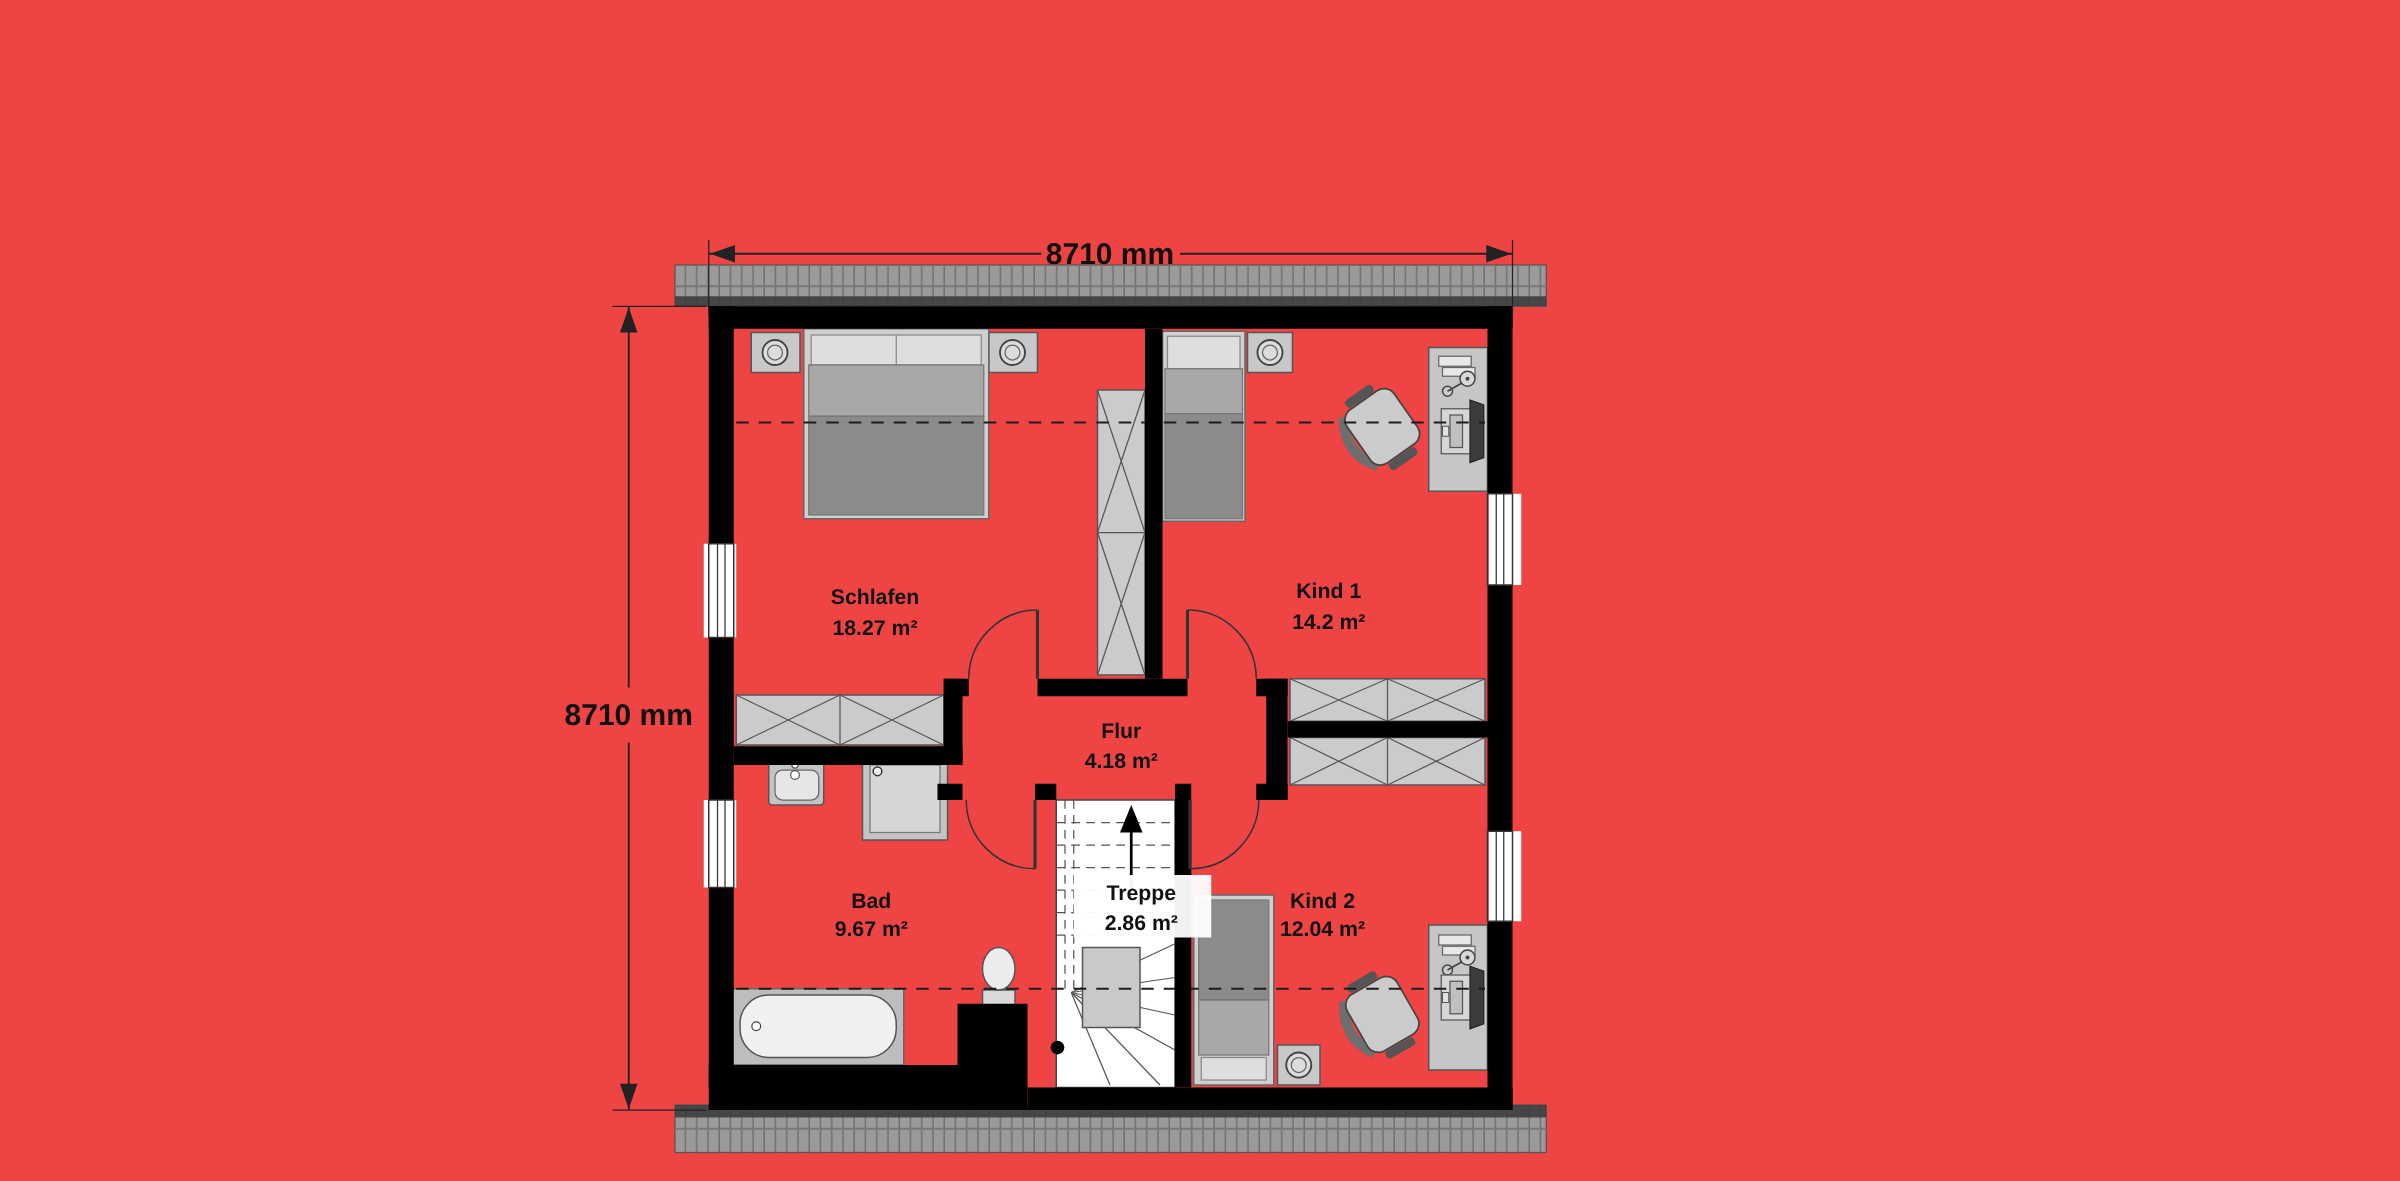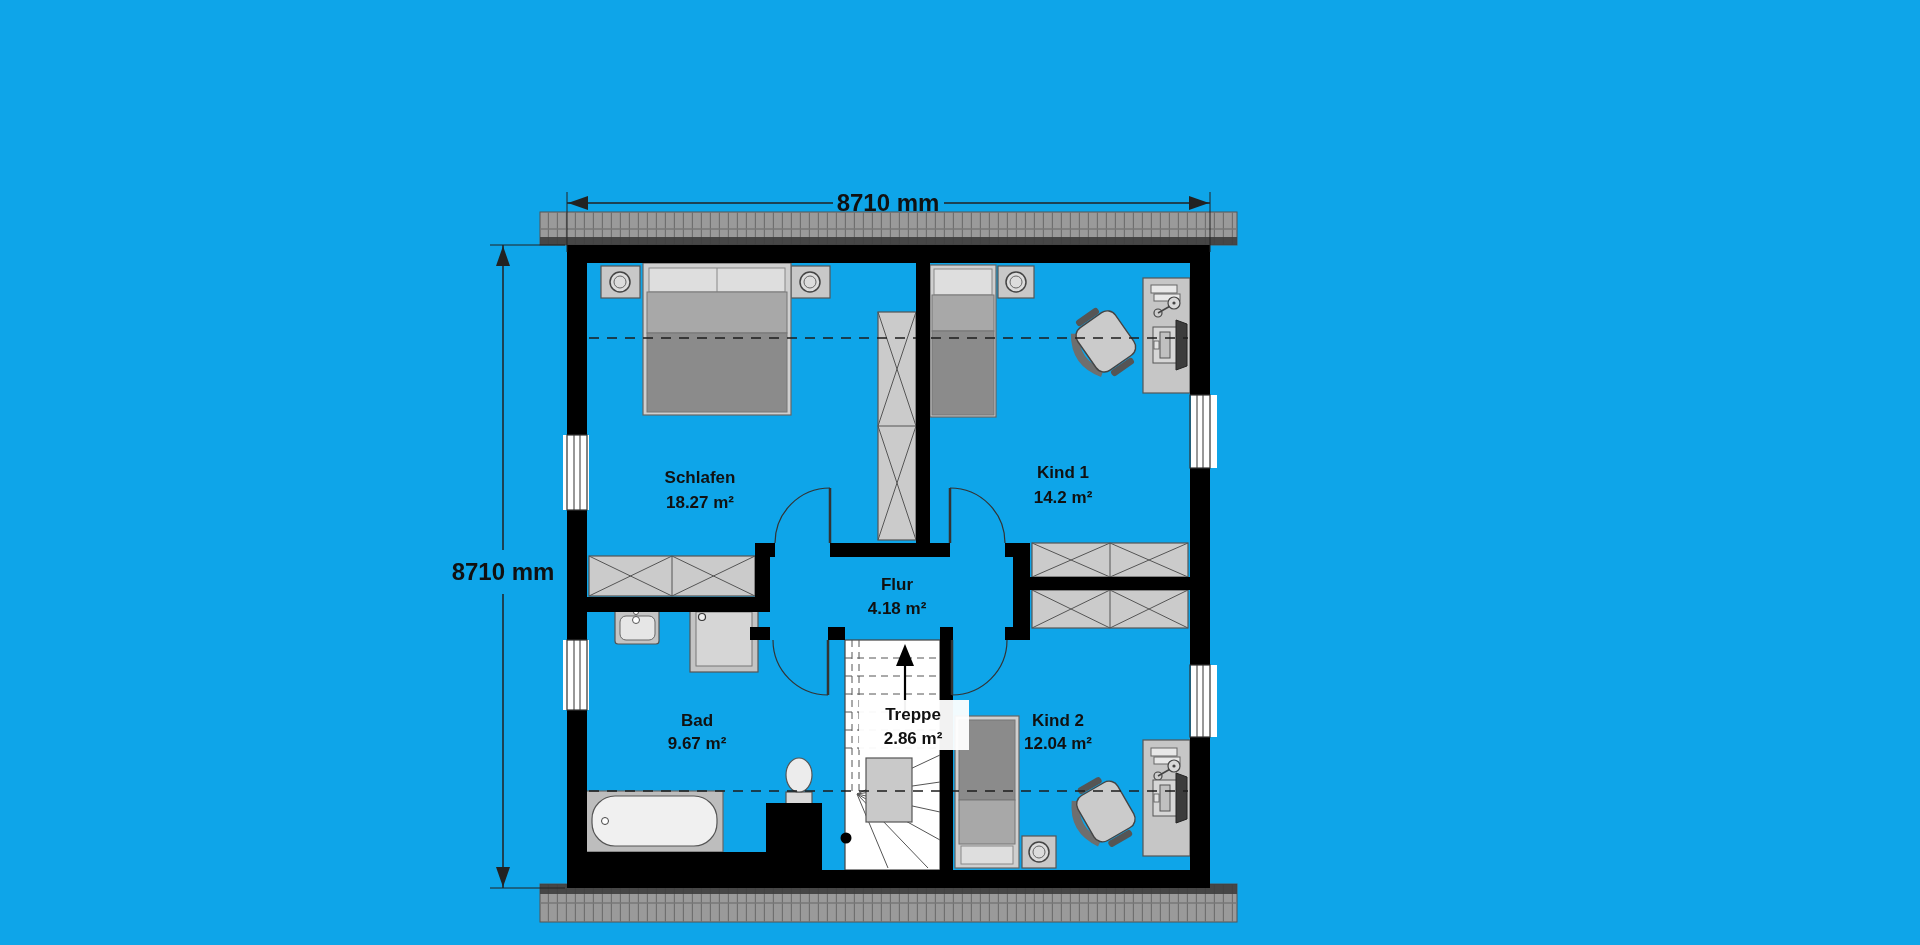--- a/index.html
+++ b/index.html
@@ -1,16 +1,16 @@
 <!DOCTYPE html>
 <html><head>
 <meta charset="utf-8">
 <style>
   html,body{margin:0;padding:0;background:#ffffff;}
-  #stage{position:relative;width:1920px;height:945px;background:#0ea5e9;overflow:hidden;
+  #stage{position:relative;width:1920px;height:945px;background:#ef4444;overflow:hidden;
          font-family:"Liberation Sans", sans-serif;}
   svg{position:absolute;left:0;top:0;}
   text{font-family:"Liberation Sans", sans-serif;fill:#111;}
   .room-label{font-size:17px;font-weight:bold;text-anchor:middle;}
   .dim-label{font-size:24px;font-weight:bold;text-anchor:middle;}
 </style>
 </head>
 <body>
 
 <div id="stage">

